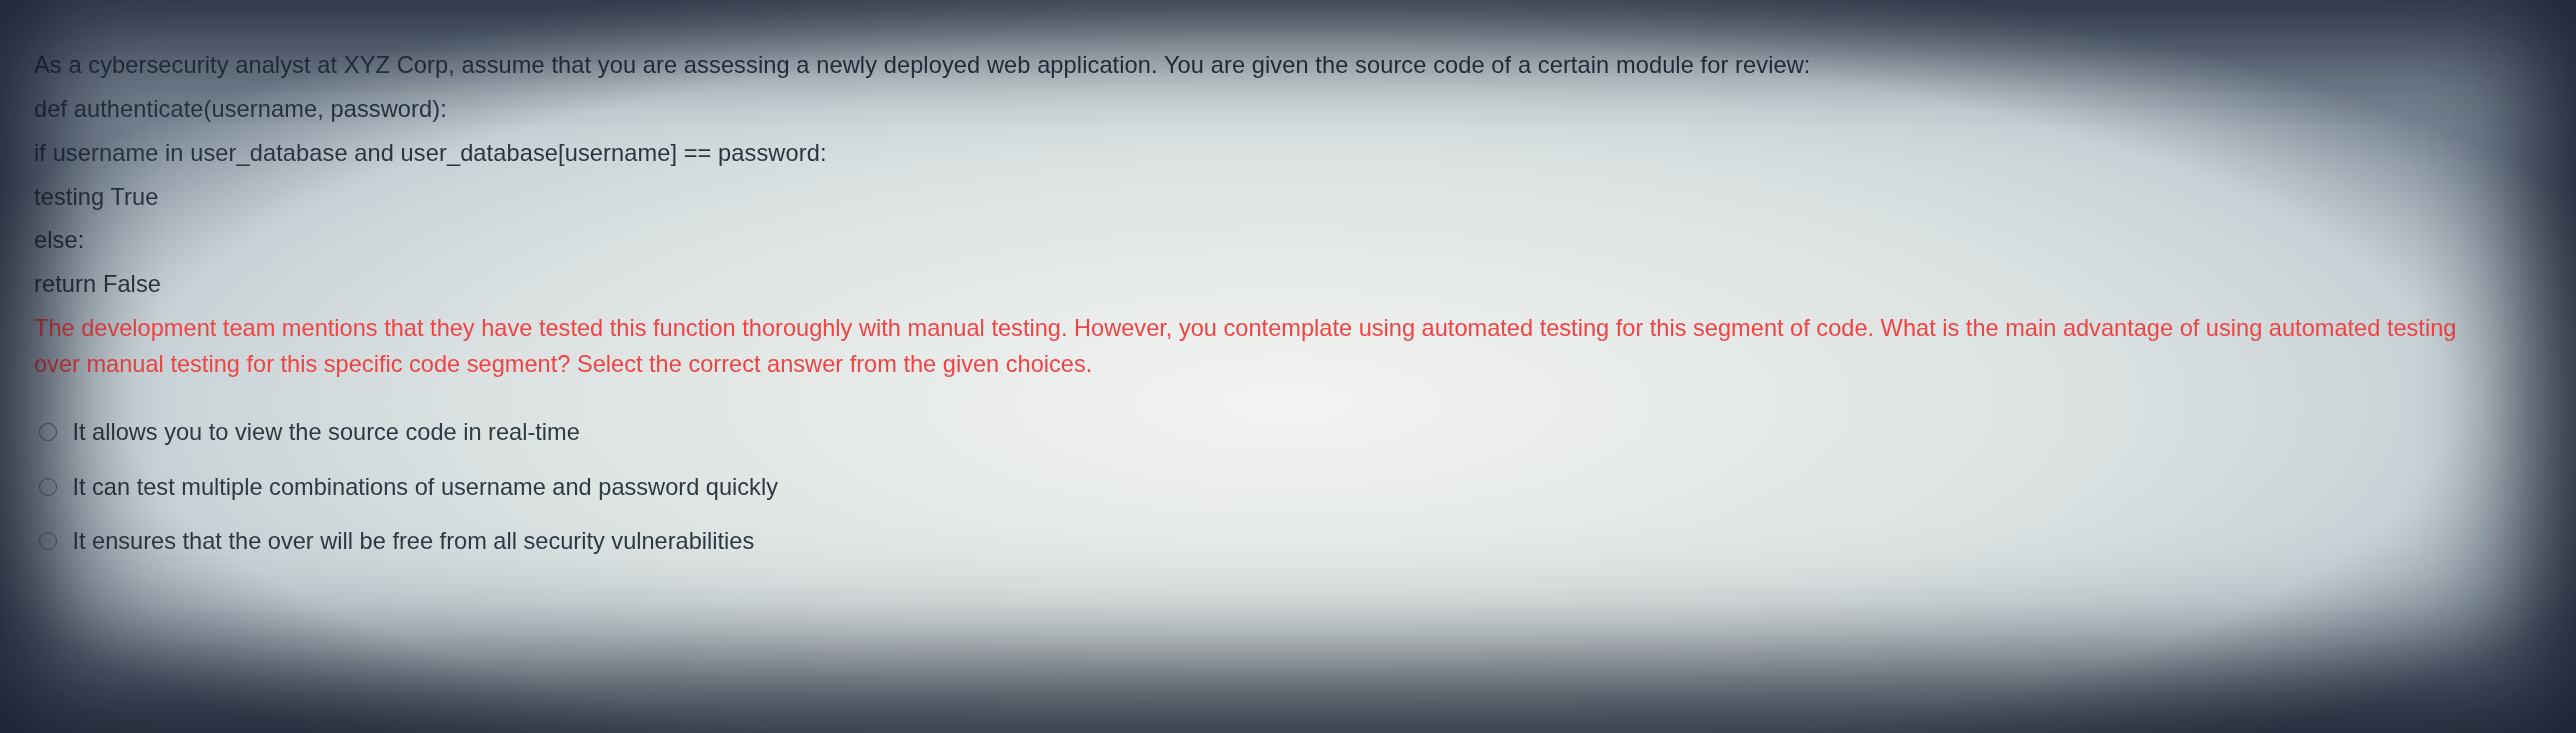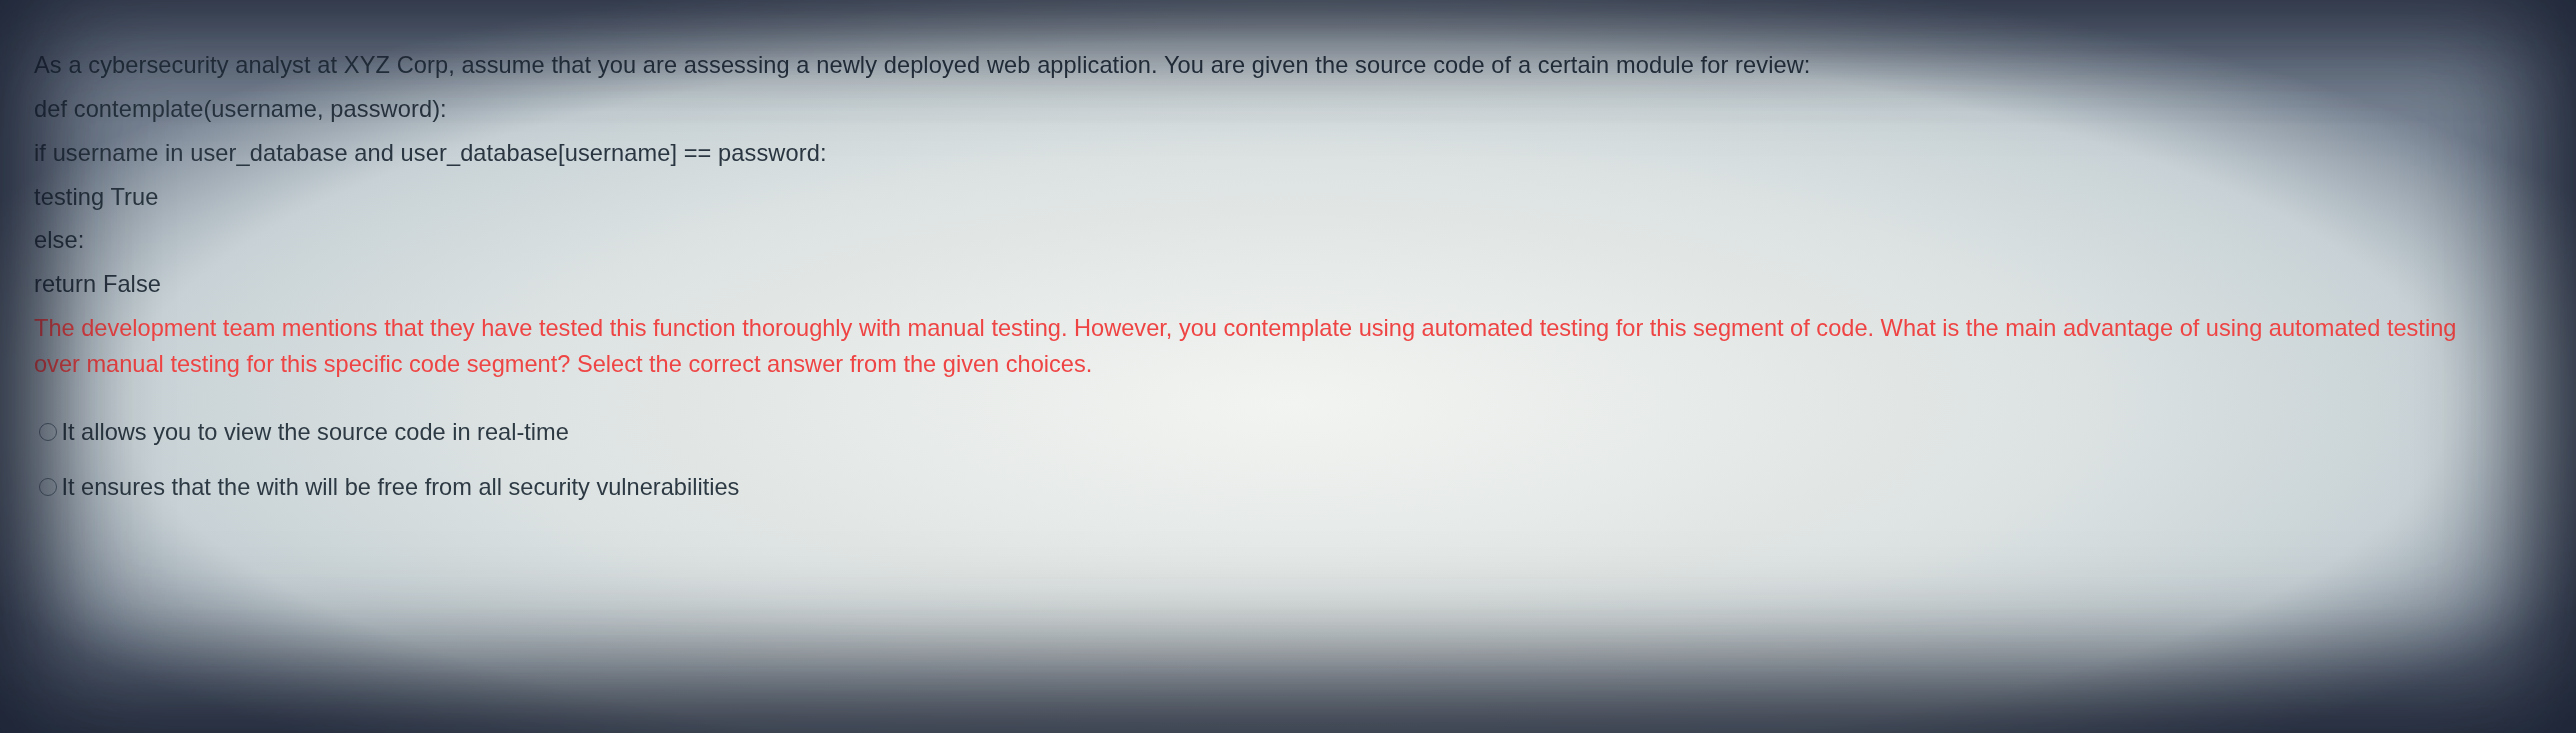--- a/index.html
+++ b/index.html
@@ -47,21 +47,21 @@
   .choices {
     margin-top: 31px;
     display: flex;
     flex-direction: column;
     gap: 18px;
     padding-bottom: 36px;
   }
   .choice {
     display: flex;
     align-items: center;
-    gap: 4px;
+    gap: 15px;
     color: #2d3a44;
     font-size: 23.6px;
     cursor: pointer;
   }
   .radio {
     width: 18px;
     height: 18px;
     border: 1.8px solid #5b6a76;
     border-radius: 50%;
     box-sizing: border-box;
@@ -71,33 +71,37 @@
   }
   .choice-text {
     color: #2d3a44;
   }
 </style>
 </head>
 <body>
 
 <div class="content">
   <div class="qline">As a cybersecurity analyst at XYZ Corp, assume that you are assessing a newly deployed web application. You are given the source code of a certain module for review:</div>
-  <div class="qline">def contemplate(username, password):</div>
+  <div class="qline">def authenticate(username, password):</div>
   <div class="qline">if username in user_database and user_database[username] == password:</div>
   <div class="qline">testing True</div>
   <div class="qline">else:</div>
   <div class="qline">return False</div>
   <div class="qpara">The development team mentions that they have tested this function thoroughly with manual testing. However, you contemplate using automated testing for this segment of code. What is the main advantage of using automated testing over manual testing for this specific code segment? Select the correct answer from the given choices.</div>
 
   <div class="choices">
     <label class="choice">
       <span class="radio"></span>
       <span class="choice-text">It allows you to view the source code in real-time</span>
     </label>
     <label class="choice">
       <span class="radio"></span>
-      <span class="choice-text">It ensures that the with will be free from all security vulnerabilities</span>
+      <span class="choice-text">It can test multiple combinations of username and password quickly</span>
+    </label>
+    <label class="choice">
+      <span class="radio"></span>
+      <span class="choice-text">It ensures that the over will be free from all security vulnerabilities</span>
     </label>
   </div>
 </div>
 
 <div class="vignette"></div>
 
 
 </body></html>

